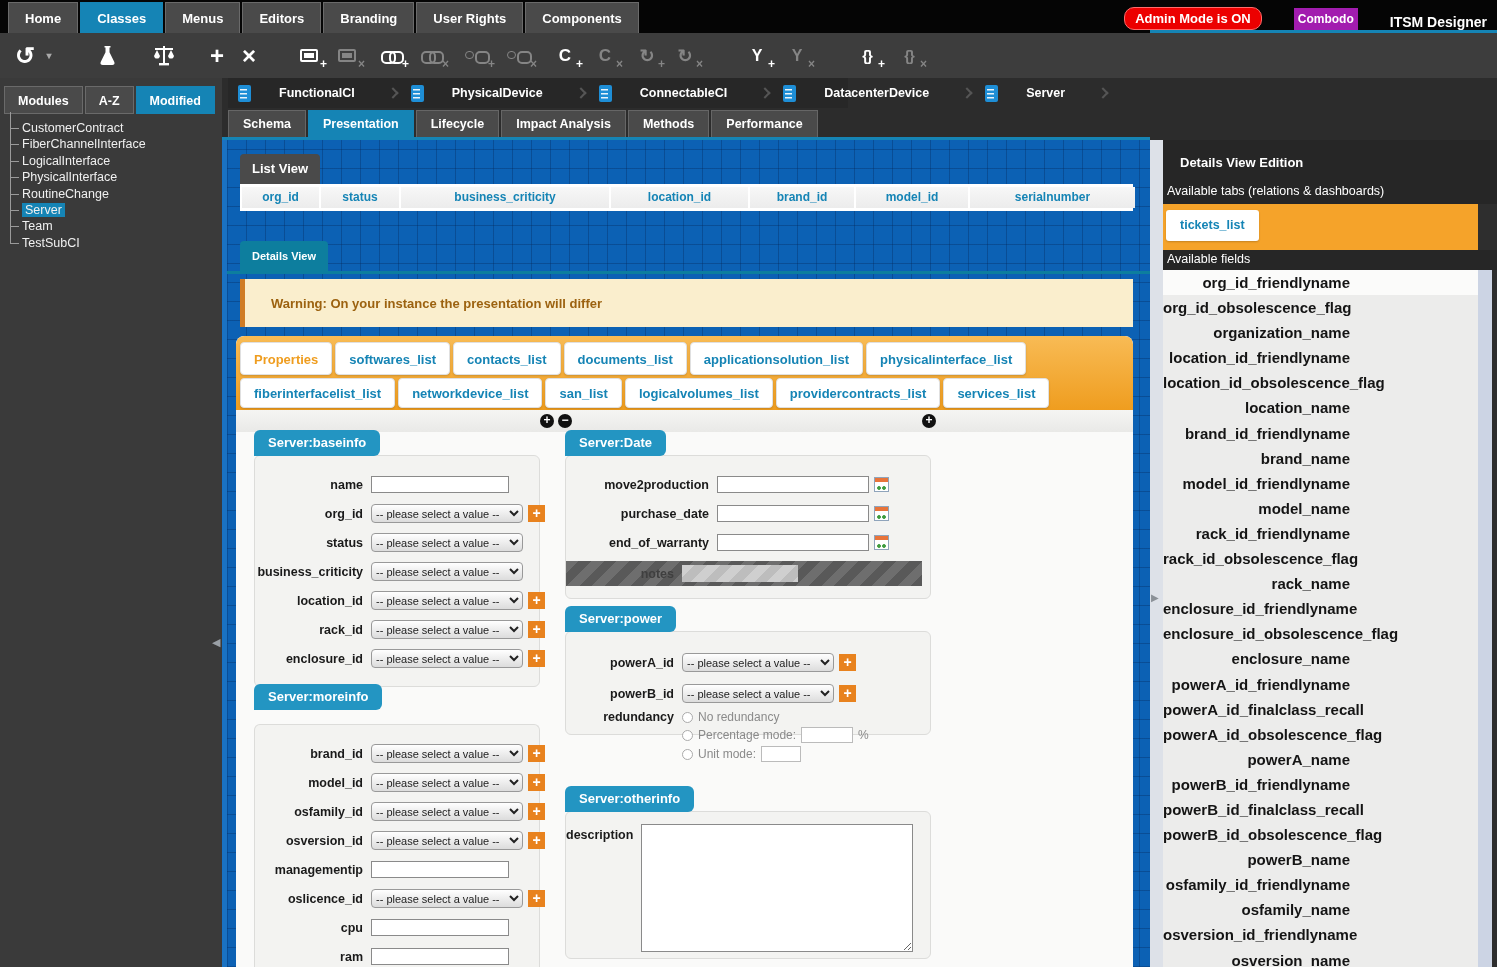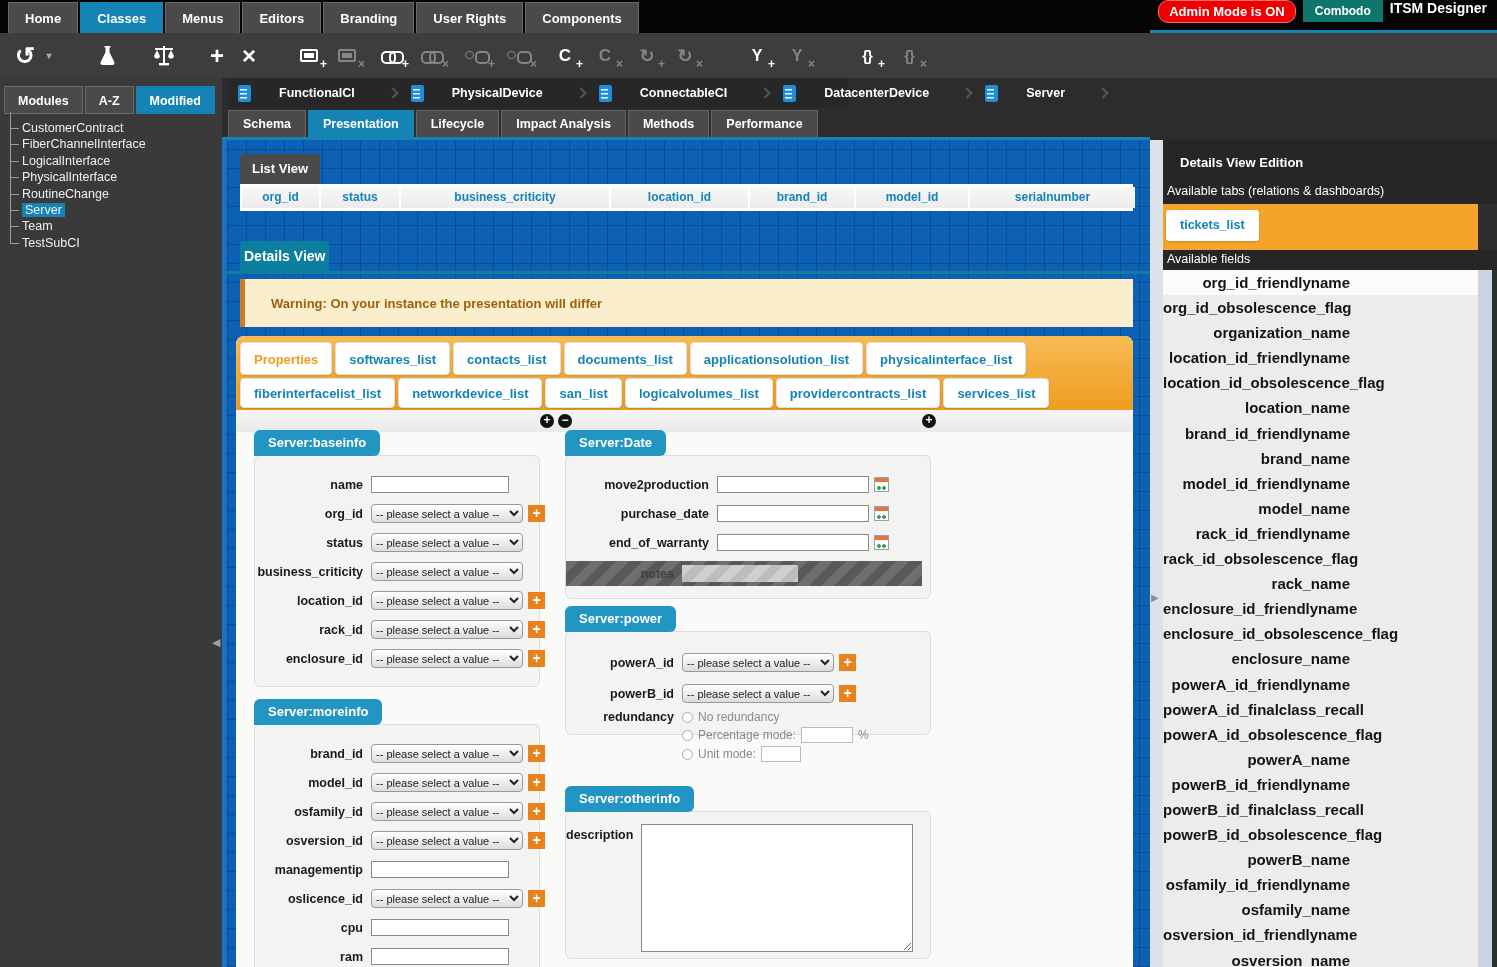--- a/index.html
+++ b/index.html
@@ -5,24 +5,24 @@
   * { margin:0; padding:0; box-sizing:border-box; }
   html,body { width:1497px; height:967px; overflow:hidden; background:#2c2c2c;
     font-family:"Liberation Sans", sans-serif; }
 
   
   .topbar { position:absolute; left:0; top:0; width:1497px; height:33px; background:#050505; }
   .topnav { position:absolute; left:8px; top:2px; display:flex; gap:2px; }
   .topnav .tab { height:31px; line-height:31px; padding:0 16px; background:#4a4a4a;
     border:1px solid #6a6a6a; border-bottom:none; color:#fff; font-size:13px; font-weight:bold; cursor:pointer; }
   .topnav .tab.active { background:#1584b5; border-color:#1584b5; }
-  .topright { position:absolute; right:10px; top:0; height:30px; display:flex; align-items:flex-start; gap:7px; }
+  .topright { position:absolute; right:10px; top:0; height:30px; display:flex; align-items:flex-end; gap:32px; }
   .admin-pill { background:#ec0000; color:#fff; font-size:13px; font-weight:bold;
     padding:3px 10px; border-radius:10px; border:1px solid #ff6b6b; }
-  .brand-badge { background:#0f766e; color:#fff; font-size:12px; font-weight:bold; padding:4px 12px; }
+  .brand-badge { background:#a21caf; color:#fff; font-size:12px; font-weight:bold; padding:4px 4px; }
   .app-title { color:#fff; font-size:14px; font-weight:bold; }
   .blue-topline { position:absolute; right:0; top:30px; width:347px; height:3px; background:#1584b5; }
 
   
   .toolbar { position:absolute; left:0; top:33px; width:1497px; height:45px; background:#3d3d3d;
     display:flex; align-items:center; color:#fff; }
   .tbi { position:relative; display:inline-flex; align-items:center; justify-content:center;
     min-width:22px; height:30px; font-weight:bold; cursor:pointer; }
   .tbi.dim { color:#858585; cursor:default; }
   .g-undo::before { content:"↺"; font-size:24px; }
@@ -83,22 +83,22 @@
   .mainscroll { position:absolute; left:1150px; top:140px; width:13px; height:827px; background:#dde1e8; }
   .collapse-right { position:absolute; left:1151px; top:592px; color:#8a9097; font-size:10px; cursor:pointer; }
 
   .listview-tab { position:absolute; left:13px; top:14px; height:30px; line-height:30px; padding:0 12px;
     background:#4a4a4a; border-radius:4px 4px 0 0; color:#fff; font-size:13px; font-weight:bold; }
   .colstrip { position:absolute; left:13px; top:44px; width:893px; height:27px; background:#fff;
     display:flex; align-items:center; padding:2px; gap:2px; }
   .colcell { height:21px; line-height:21px; text-align:center; background:linear-gradient(#f7f7f7,#ececec);
     color:#1584b5; font-size:12px; font-weight:bold; overflow:hidden; }
 
-  .detailsview-tab { position:absolute; left:13px; top:101px; height:30px; line-height:30px; padding:0 4px;
-    background:#0d7e9e; border-radius:4px 4px 0 0; color:#fff; font-size:14px; font-weight:bold; }
+  .detailsview-tab { position:absolute; left:13px; top:101px; height:30px; line-height:30px; padding:0 12px;
+    background:#0d7e9e; border-radius:4px 4px 0 0; color:#fff; font-size:11px; font-weight:bold; }
   .tealline { position:absolute; left:0; top:131px; width:928px; height:3px; background:#0d7e9e; }
 
   .warnbox { position:absolute; left:13px; top:139px; width:893px; height:48px; background:#faeecd;
     border-left:5px solid #cf7c26; display:flex; align-items:center; }
   .warnbox span { color:#9c6210; font-size:13px; font-weight:bold; padding-left:26px; }
 
   .panel { position:absolute; left:9px; top:196px; width:897px; height:631px; background:#fafaf9;
     border-radius:8px 8px 0 0; overflow:hidden; }
   .tabzone { position:absolute; left:0; top:0; width:897px; height:74px;
     background:linear-gradient(#f8bb55,#ef9d1f); border-radius:8px 8px 0 0; }
@@ -383,21 +383,21 @@
       </div>
       <div class="frow">
         <span class="flabel">enclosure_id</span>
         <span class="fctl">
             <select class="sel"><option>-- please select a value --</option></select>
             <span class="plusbtn"></span>
           </span>
       </div>
     </div>
 
-    <span class="sechdr" style="left:18px; top:363px;">Server:moreinfo</span>
+    <span class="sechdr" style="left:18px; top:348px;">Server:moreinfo</span>
     <div class="formsec col-l" style="left:18px; top:388px; width:286px; height:243px; padding:14px 8px 0 0; border-radius:6px 6px 0 0; border-bottom:none;">
       <div class="frow">
         <span class="flabel">brand_id</span>
         <span class="fctl">
             <select class="sel"><option>-- please select a value --</option></select>
             <span class="plusbtn"></span>
           </span>
       </div>
       <div class="frow">
         <span class="flabel">model_id</span>

